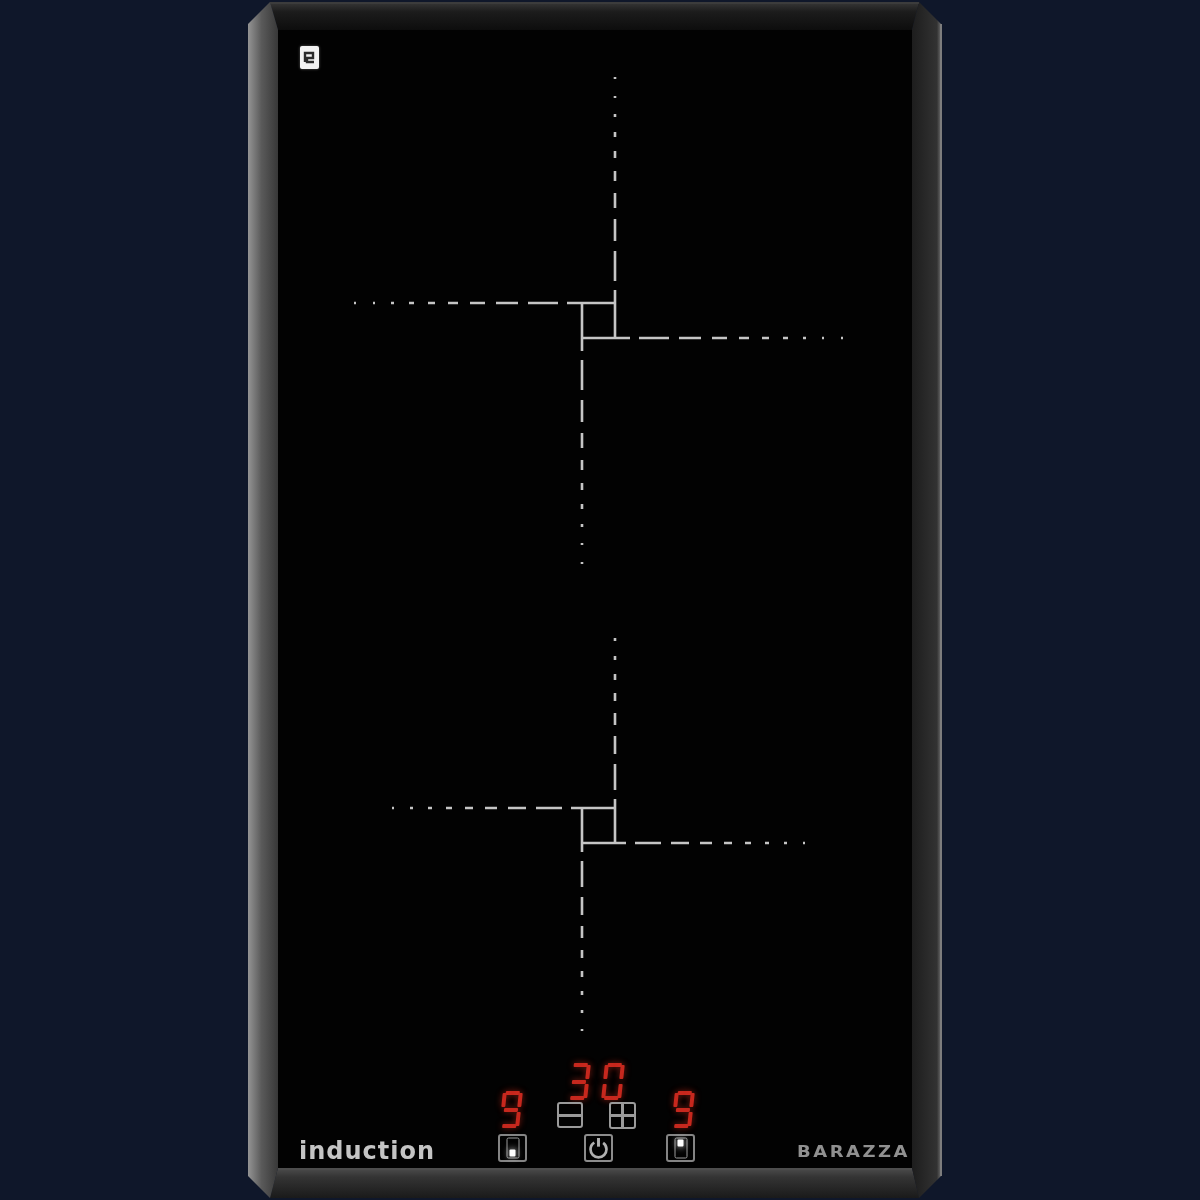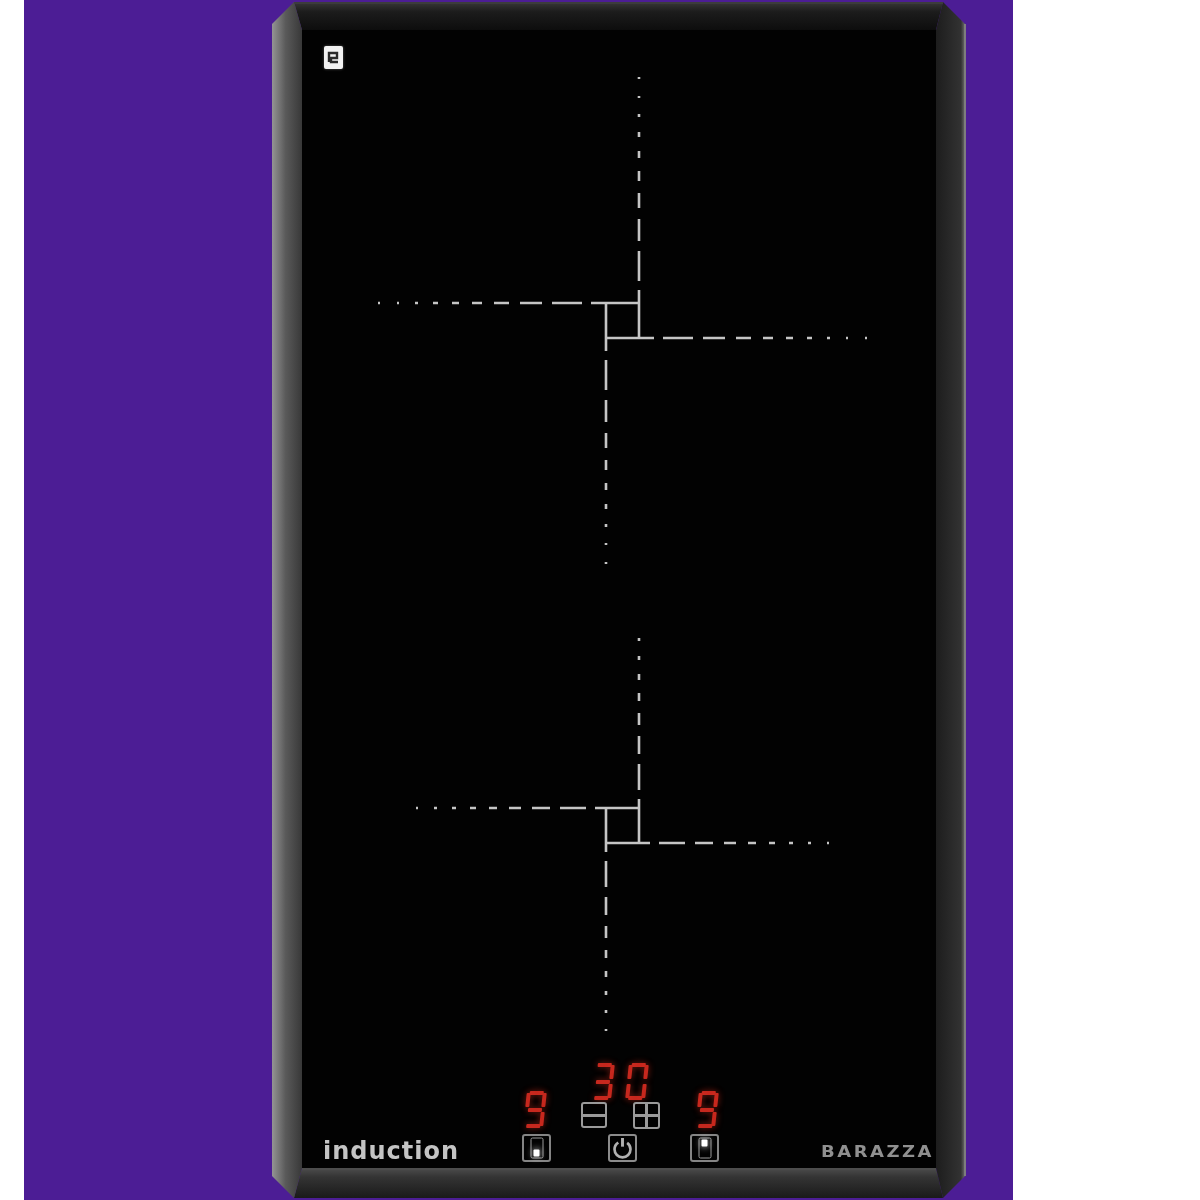--- a/index.html
+++ b/index.html
@@ -1,17 +1,17 @@
 <!DOCTYPE html>
 <html><head>
 <meta charset="utf-8">
 <style>
   html,body{margin:0;padding:0;background:#ffffff;}
-  .stage{position:relative;width:989px;height:1200px;background:#4c1d95;overflow:hidden;
-         font-family:"DejaVu Sans","Liberation Sans",sans-serif;margin-left:24px;}
+  .stage{position:relative;width:1200px;height:1200px;background:#0f172a;overflow:hidden;
+         font-family:"DejaVu Sans","Liberation Sans",sans-serif;}
   .layer{position:absolute;left:0;top:0;width:1200px;height:1200px;}
 
   
   .cert{position:absolute;left:300px;top:46px;width:19px;height:23px;background:#f2f2f2;
         border-radius:2px;box-shadow:0 0 3px rgba(255,255,255,.35);}
   .cert svg{display:block;}
 
   
   .ctl{position:absolute;box-sizing:border-box;}
 

